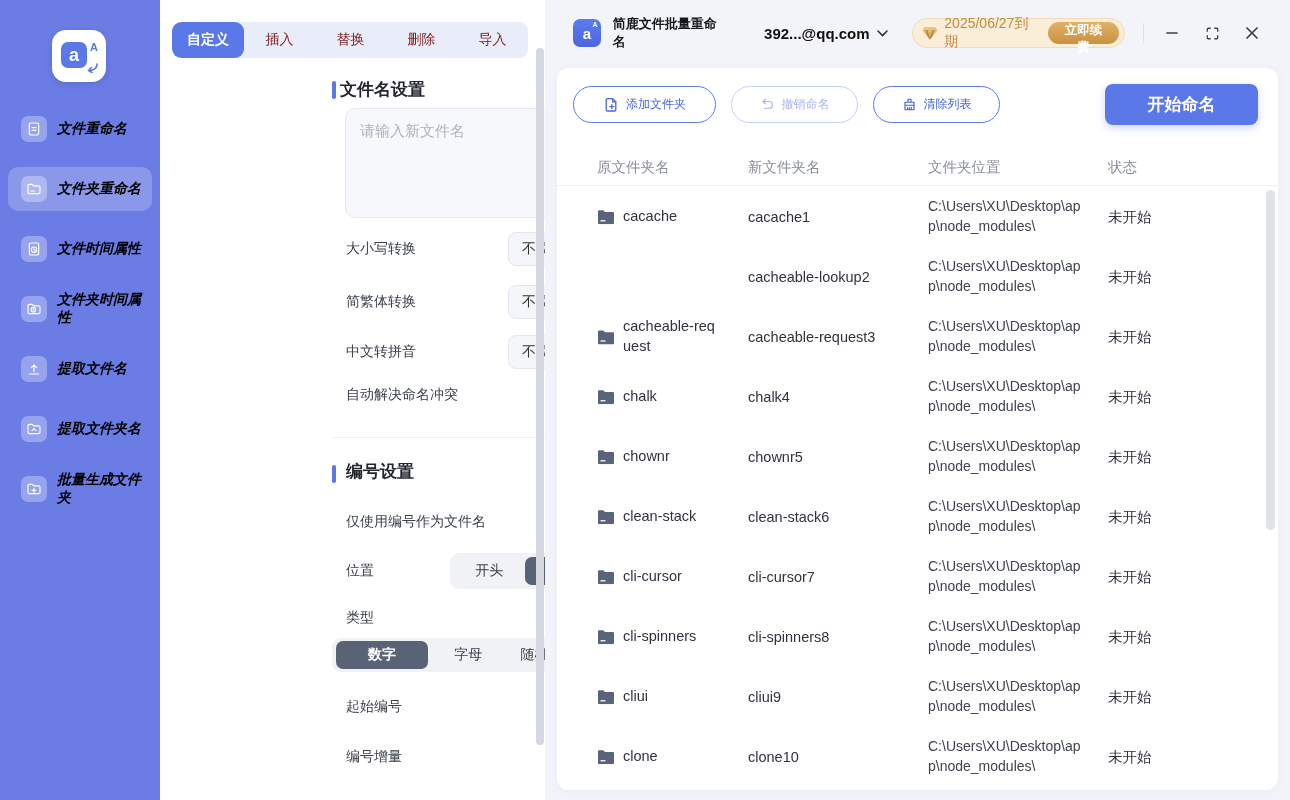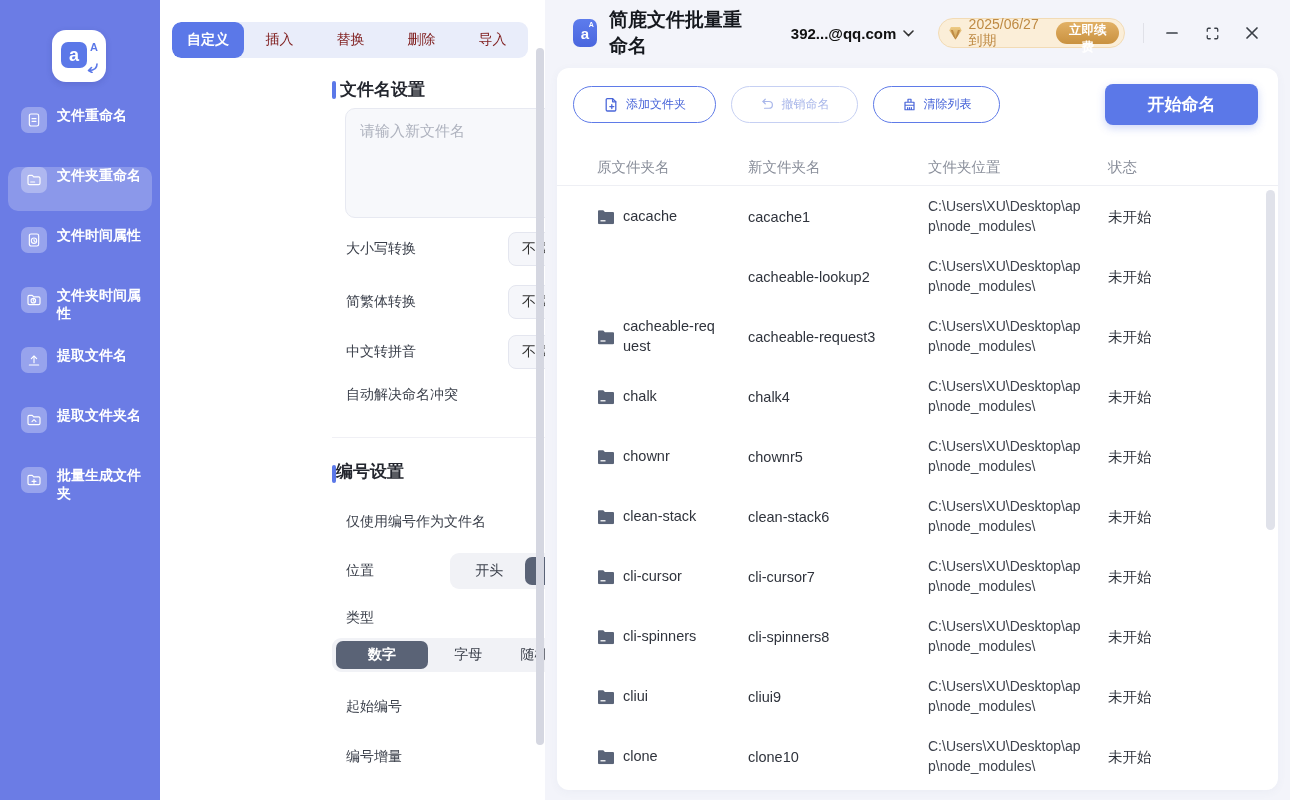--- a/index.html
+++ b/index.html
@@ -9,22 +9,22 @@
 
   
   .sidebar { position:absolute; left:0; top:0; width:160px; height:800px; background:#6B7CE5; }
   .logo { position:absolute; left:52px; top:30px; width:54px; height:52px; background:#fff; border-radius:14px;
           box-shadow:0 2px 6px rgba(40,50,120,.18); }
   .logo-a { position:absolute; left:9px; top:12px; width:26px; height:26px; background:#5B78E8; border-radius:7px;
             color:#fff; font-weight:bold; font-size:18px; display:flex; align-items:center; justify-content:center; }
   .logo-sup { position:absolute; right:8px; top:11px; color:#5B78E8; font-size:11px; font-weight:bold; }
   .logo-arrow { position:absolute; right:7px; bottom:9px; }
   .side-nav { position:absolute; left:0; top:107px; right:0; }
-  .side-item { position:relative; height:44px; margin:0 8px 16px 8px; display:flex; align-items:flex-start; gap:10px;
-               padding-left:13px; border-radius:10px; color:#ffffff; font-size:14px; font-weight:bold; cursor:pointer; }
+  .side-item { position:relative; height:44px; margin:0 8px 16px 8px; display:flex; align-items:center; gap:10px;
+               padding-left:13px; border-radius:10px; color:#000000; font-size:14px; font-weight:bold; cursor:pointer;font-style:italic; }
   .side-item.selected { background:rgba(255,255,255,.22); }
   .side-ico { width:26px; height:26px; min-width:26px; border-radius:7px; background:rgba(255,255,255,.30);
               display:flex; align-items:center; justify-content:center; }
   .side-ico svg { stroke:#fff; fill:none; stroke-width:1.7; stroke-linecap:round; stroke-linejoin:round; }
 
   
   .panel { position:absolute; left:160px; top:0; width:385px; height:800px; background:#fff; }
   .tabbar { position:absolute; left:12px; top:22px; width:356px; height:36px; background:#E9EDFA; border-radius:9px;
             display:flex; overflow:hidden; }
   .tab { flex:1; display:flex; align-items:center; justify-content:center; font-size:14px; color:#7f1d1d; cursor:pointer; }
@@ -56,21 +56,21 @@
              display:flex; align-items:center; justify-content:space-between; padding:0 10px 0 14px; font-size:14px; color:#333; }
   .spin { display:flex; flex-direction:column; line-height:7px; color:#5A6478; font-size:8px; cursor:pointer; }
   .panel-scrollbar { position:absolute; left:376px; top:48px; width:8px; height:697px; background:#D5D7E1; border-radius:4px; }
 
   
   .main { position:absolute; left:545px; top:0; width:745px; height:800px; background:#F3F4FA; }
   .titlebar { position:absolute; left:0; top:0; width:745px; height:66px; display:flex; align-items:center; }
   .appico { margin-left:28px; width:28px; height:28px; border-radius:7px; background:linear-gradient(180deg,#5D7CEC,#4A66DE);
             color:#fff; font-weight:bold; font-size:15px; display:flex; align-items:center; justify-content:center; position:relative; }
   .appico i { position:absolute; right:3px; top:2px; font-style:normal; font-size:7px; }
-  .win-title { margin-left:12px; font-size:19px; font-weight:bold; color:#15181E; }
+  .win-title { margin-left:12px; font-size:13px; font-weight:bold; color:#15181E; }
   .account { margin-left:36px; display:flex; align-items:center; gap:7px; cursor:pointer; }
   .account b { font-size:15px; color:#111; }
   .account svg { stroke:#333; fill:none; stroke-width:1.6; stroke-linecap:round; }
   .license { margin-left:24px; height:30px; background:#FBEED8; border:1px solid #F2DBB5; border-radius:15px;
              display:flex; align-items:center; padding:0 5px 0 10px; gap:7px; }
   .gem { width:15px; height:13px; background:linear-gradient(180deg,#EECB85,#C89A4E);
          clip-path:polygon(15% 0,85% 0,100% 30%,50% 100%,0 30%); color:#fff; font-size:8px; font-weight:bold;
          display:flex; align-items:flex-start; justify-content:center; }
   .license span { font-size:14px; color:#BE8A44; }
   .renew { height:22px; padding:0 11px; border:none; border-radius:12px; background:linear-gradient(180deg,#E2B166,#C9913F);
@@ -244,21 +244,21 @@
 </div>
 
     <div class="form-row" style="top:378px; height:34px">
       <span class="form-label">自动解决命名冲突</span>
       <span class="toggle on"></span>
     </div>
 
     <div class="divider"></div>
 
     <div class="sec-row-toggle" style="top:458px; height:26px; justify-content:space-between">
-      <span style="display:flex;align-items:flex-end;">
+      <span style="display:flex;align-items:flex-end;gap:10px">
         <span class="bar" style="width:4px;height:18px;background:#5B78E8;border-radius:2px"></span>
         <h2 style="font-size:17px;color:#23262E;font-weight:bold">编号设置</h2>
       </span>
       <span class="toggle on"></span>
     </div>
 
     <div class="form-row" style="top:505px; height:34px">
       <span class="form-label">仅使用编号作为文件名</span>
       <span class="toggle off"></span>
     </div>

